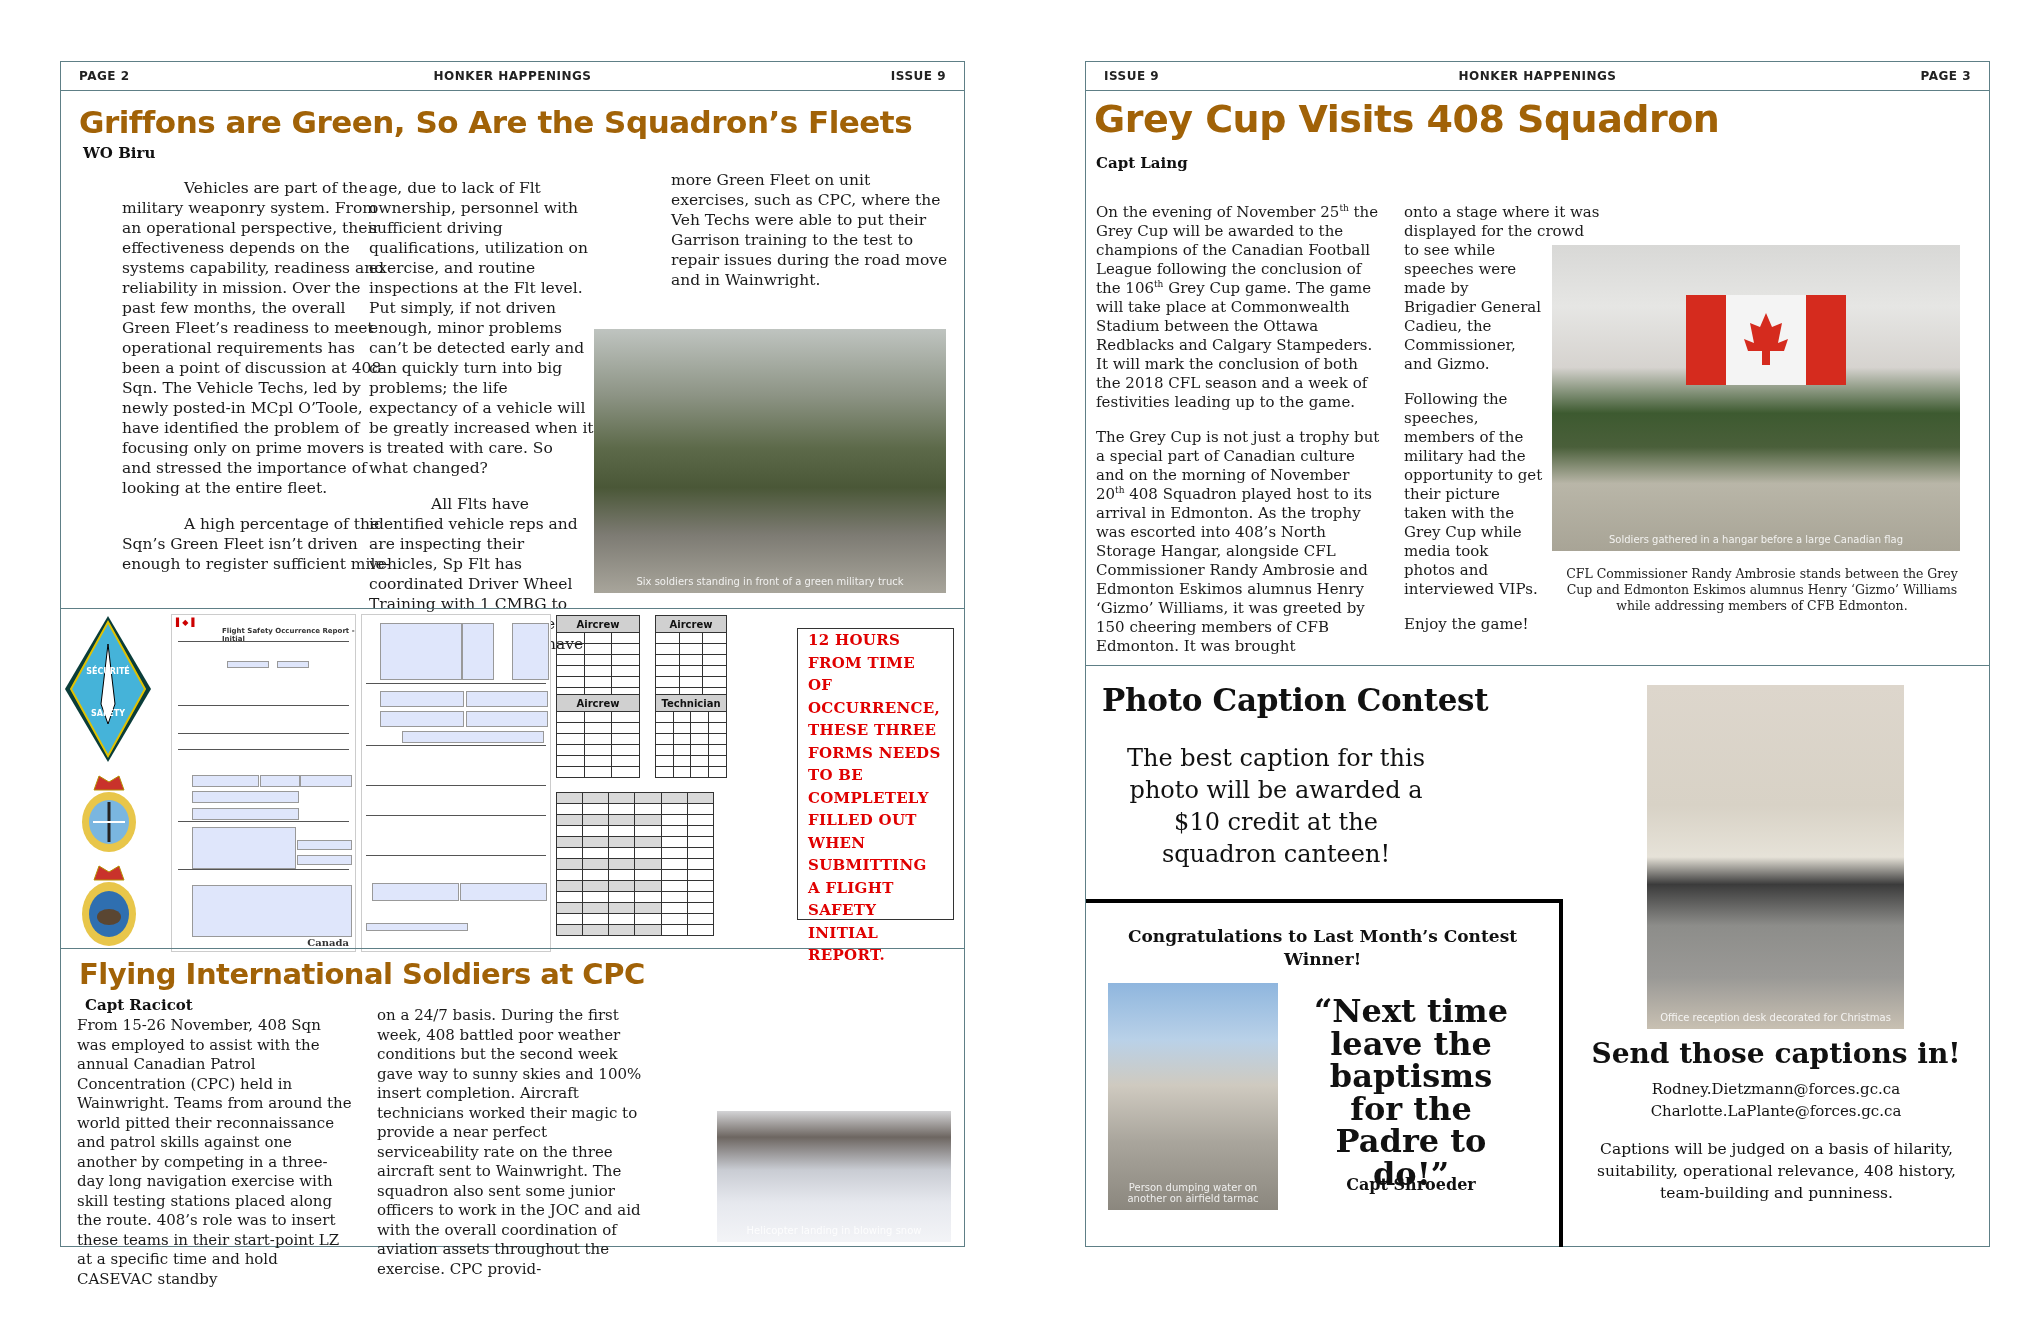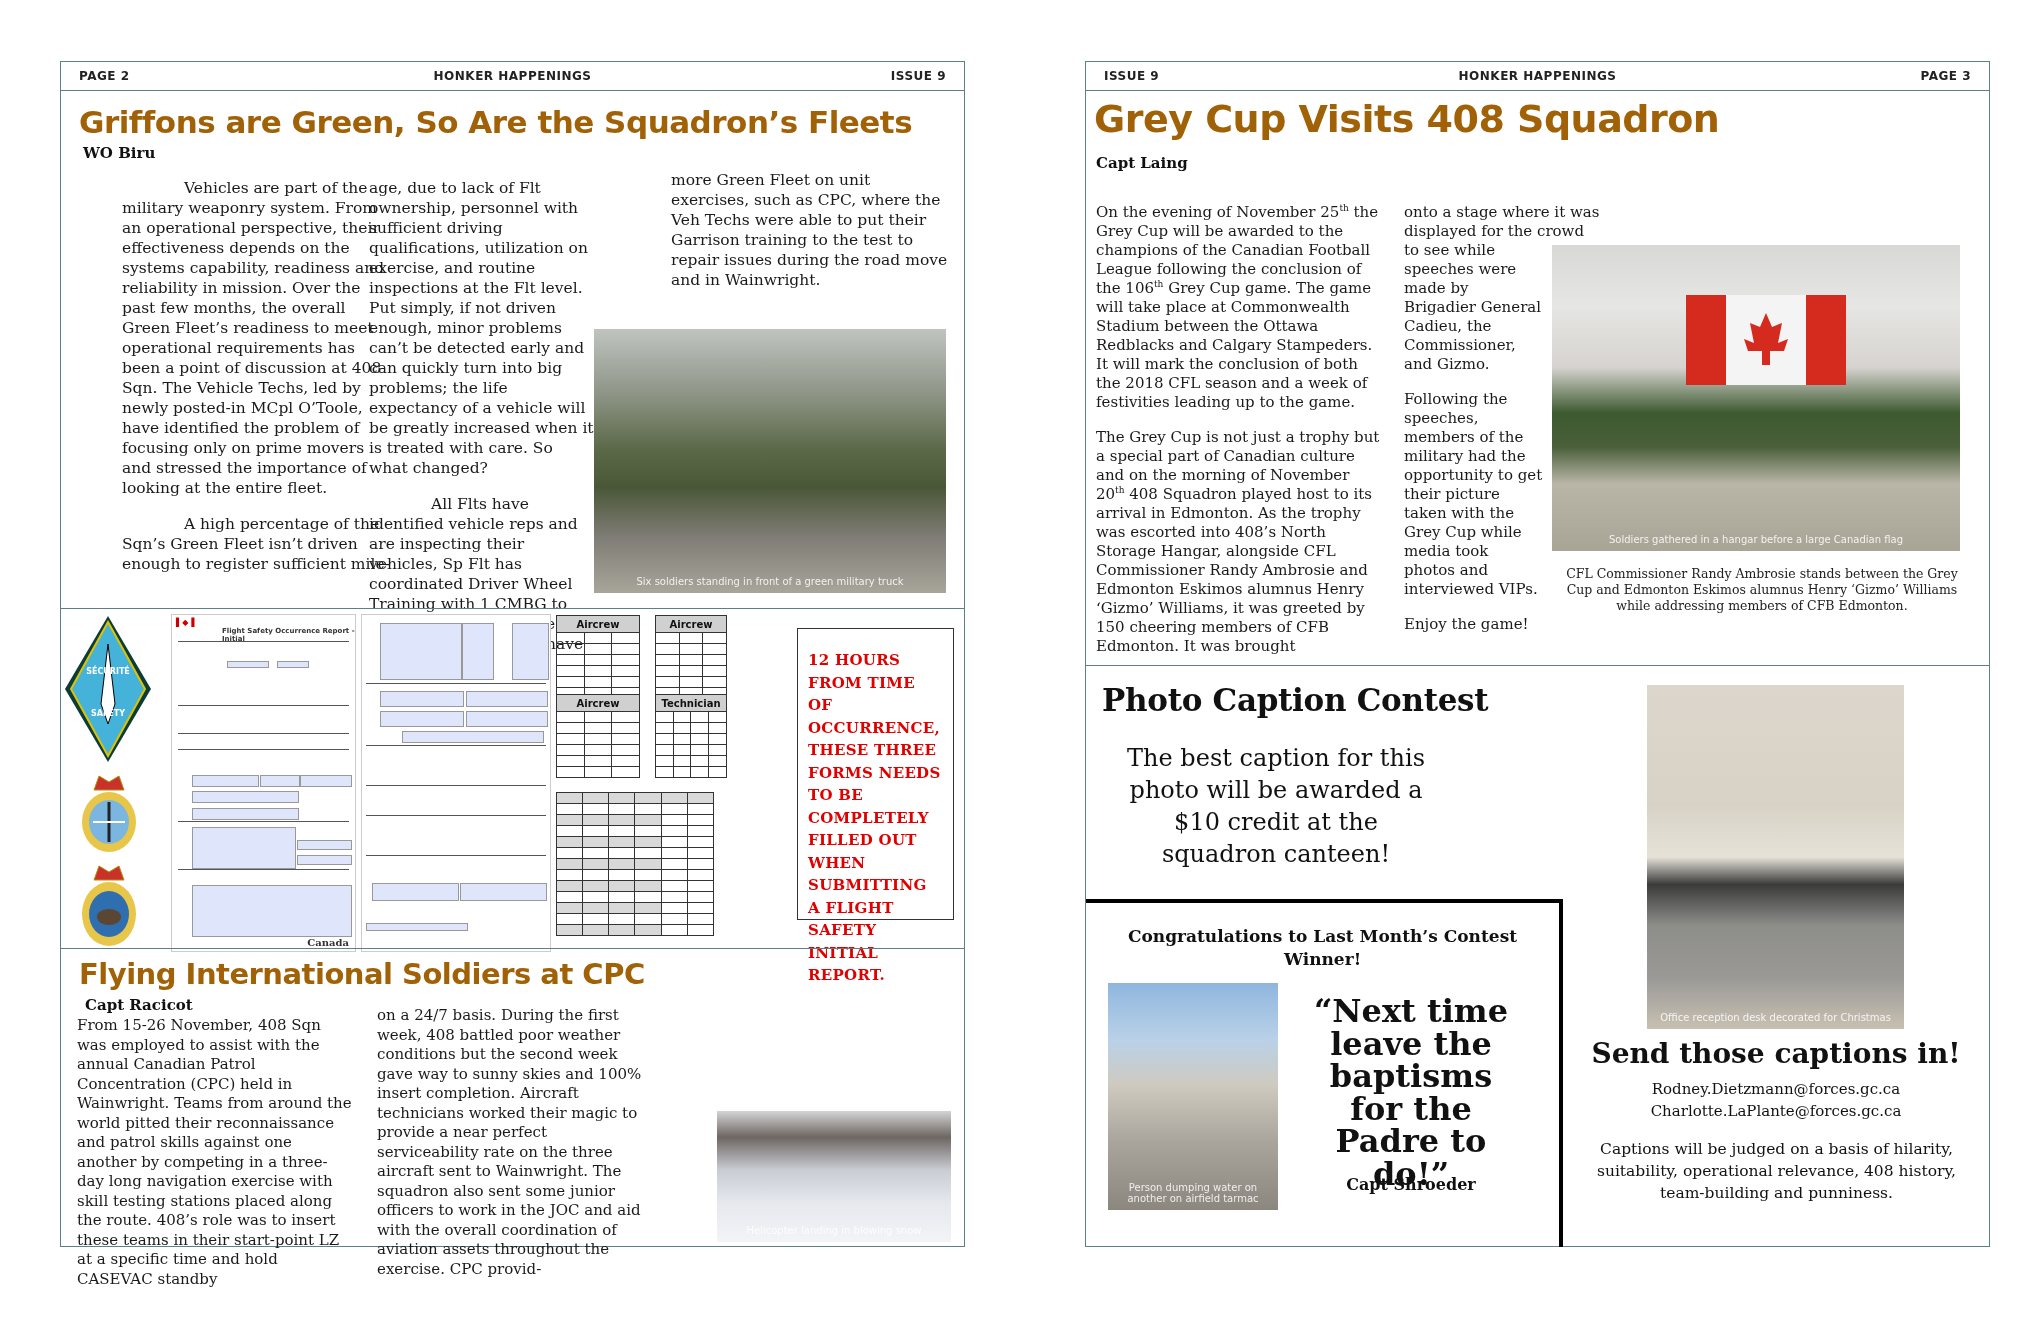--- a/index.html
+++ b/index.html
@@ -33,21 +33,21 @@
   
   .form-page { position:absolute; background:#fff; border:1px solid #ccc; box-sizing:border-box; }
   .form-title { position:absolute; font-family:"DejaVu Sans",sans-serif; font-size:7px; font-weight:bold; color:#333; }
   .form-field { position:absolute; background:#dfe6fb; border:0.5px solid #999; }
   .form-line { position:absolute; height:0; border-top:1px solid #555; }
   .grid-tbl { position:absolute; border-collapse:collapse; font-family:"DejaVu Sans",sans-serif; font-size:5px; }
   .grid-tbl td { border:1px solid #333; height:10px; padding:0 2px; }
   .grid-tbl td.hd { background:#d0d0d0; font-size:10px; font-weight:bold; text-align:center; height:16px; }
   .grid-tbl td.gray { background:#d9d9d9; }
   .warn-box { position:absolute; border:1.5px solid #333; box-sizing:border-box; background:#fff;
-              color:#e00000; font-family:"DejaVu Serif",serif; font-weight:bold; font-size:15px; line-height:22.5px; padding:20px 10px; letter-spacing:0.3px; }
+              color:#e00000; font-family:"DejaVu Serif",serif; font-weight:bold; font-size:15px; line-height:22.5px; padding:0 10px; letter-spacing:0.3px; }
   .badge { position:absolute; }
 
   .contest-title { position:absolute; font-family:"DejaVu Serif",serif; font-weight:bold; font-size:31px; letter-spacing:-0.3px; }
   .center { text-align:center; }
   .winner-box { position:absolute; left:0; top:837px; width:477px; height:348px; border-top:4px solid #000; border-right:4px solid #000; box-sizing:border-box; }
 </style>
 </head>
 <body>
 
 <div id="page-left" class="page">

